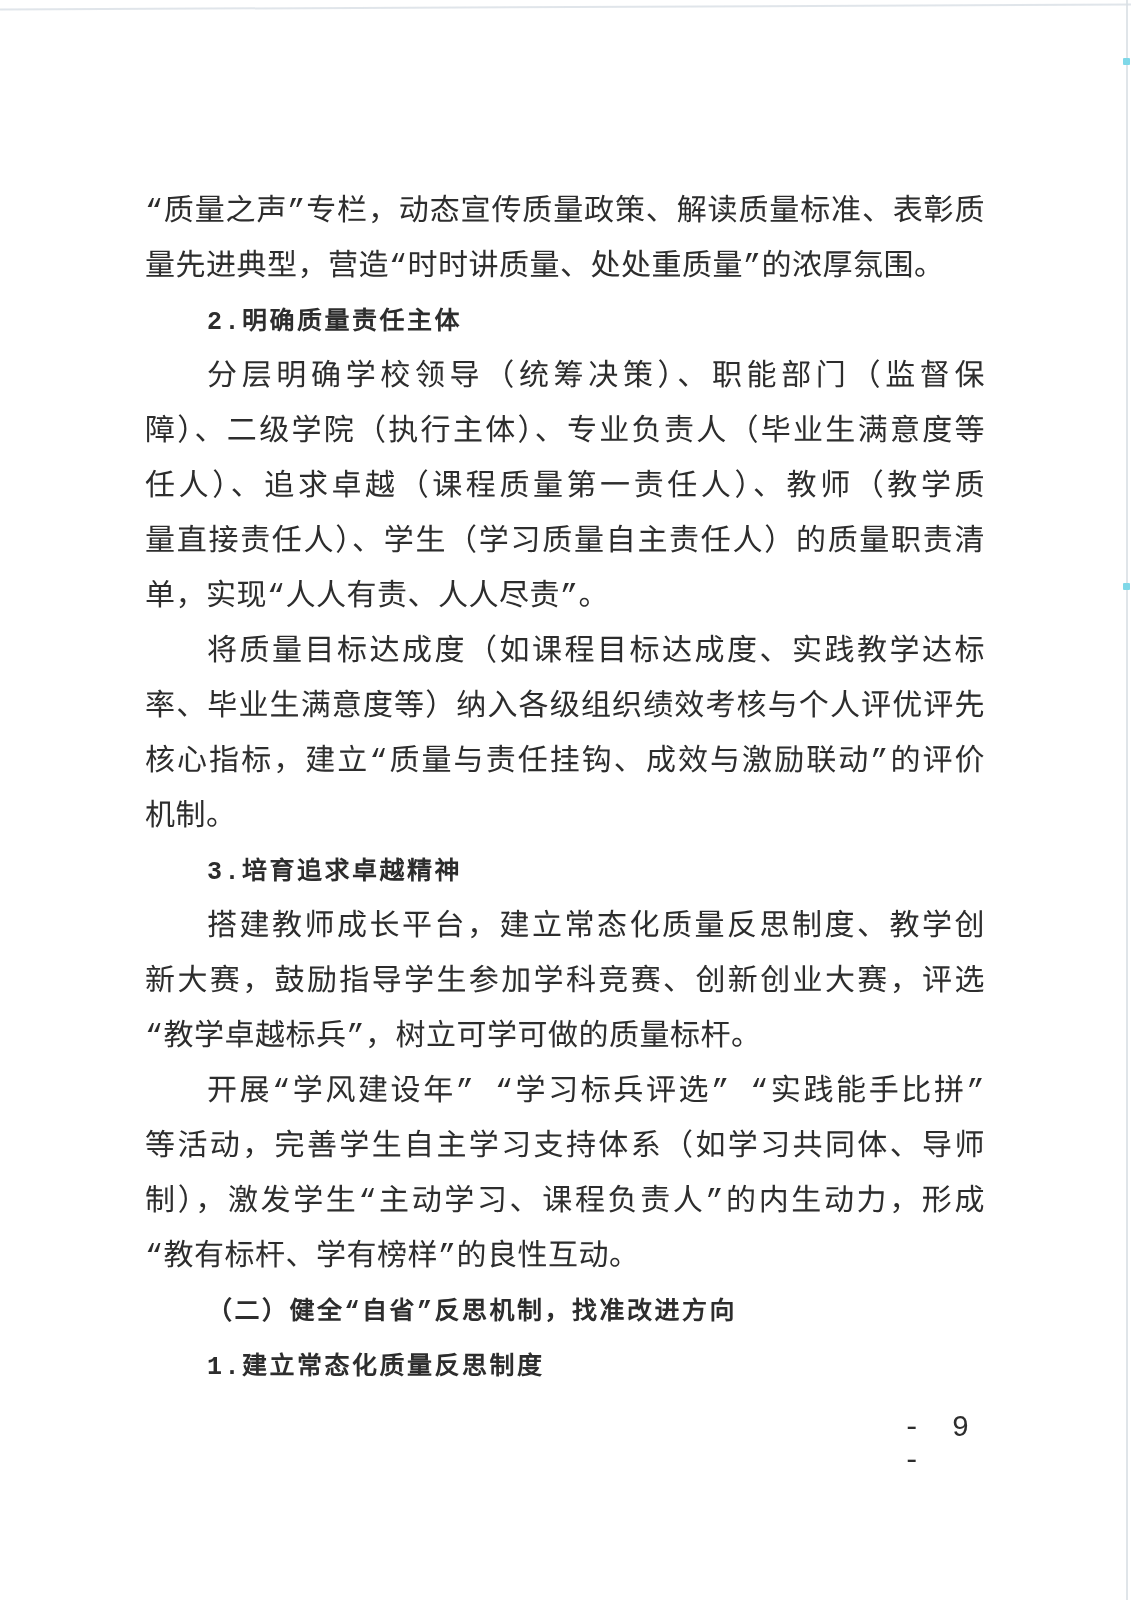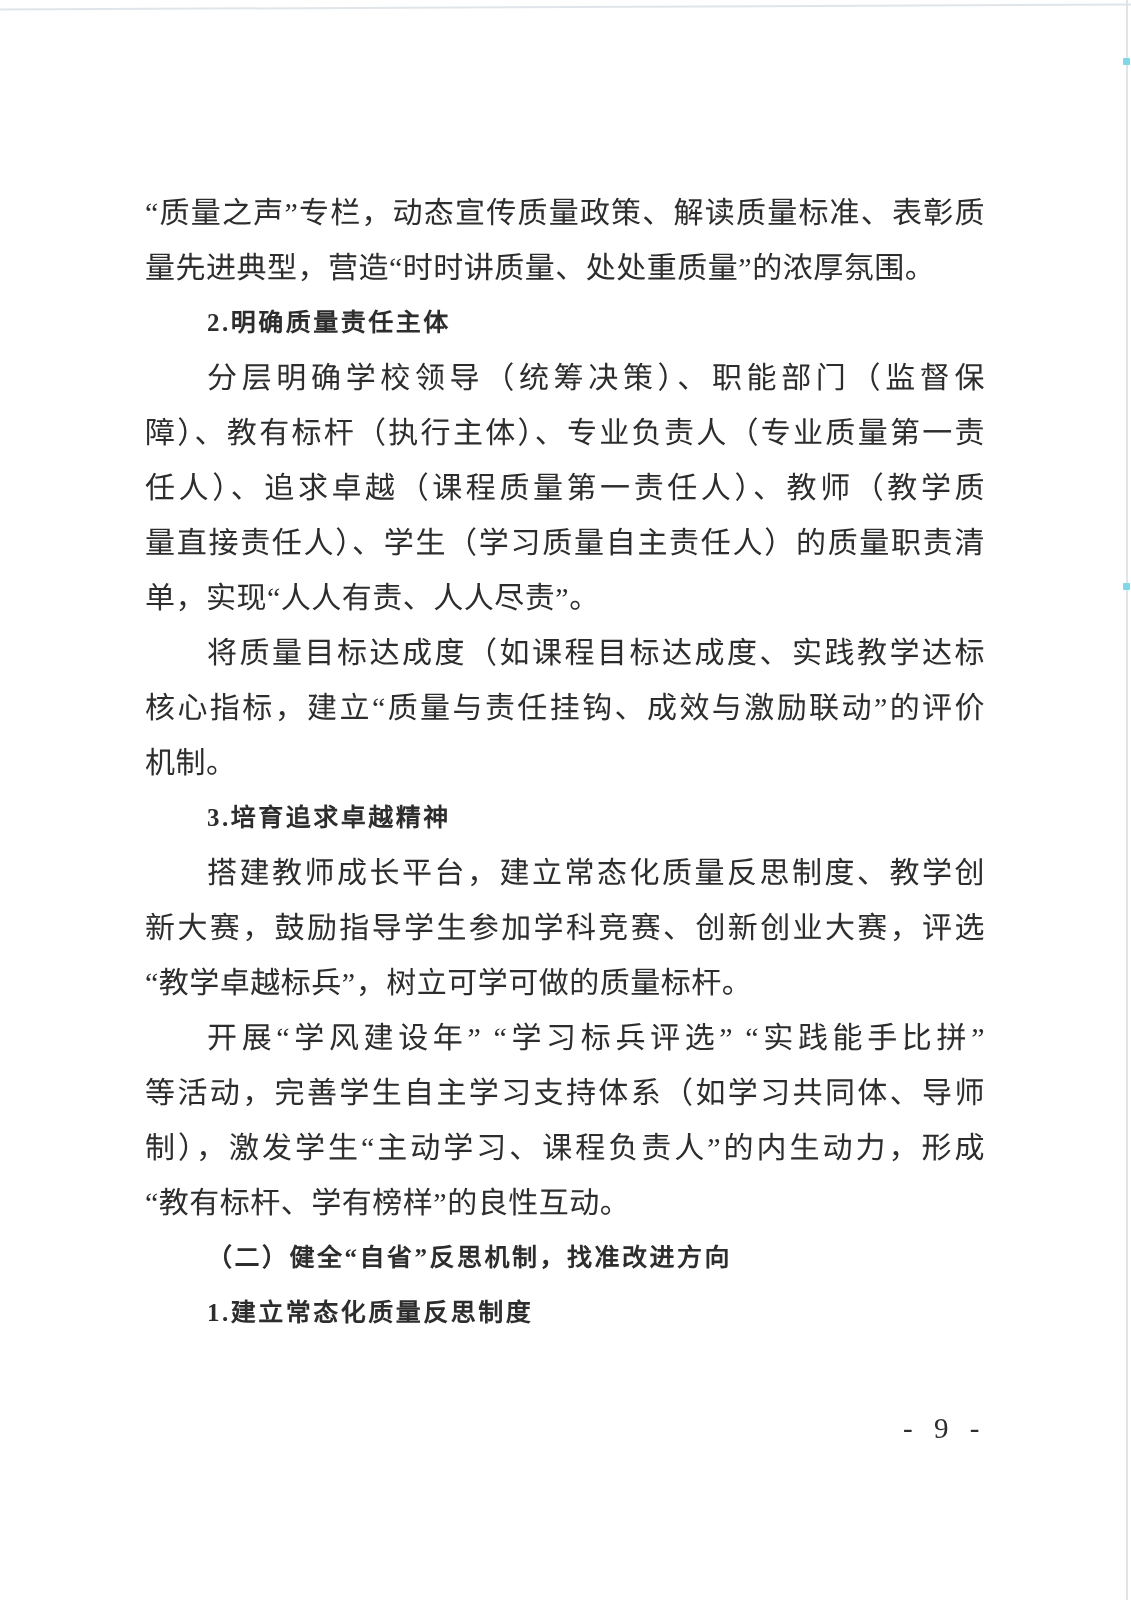--- a/index.html
+++ b/index.html
@@ -6,21 +6,21 @@
     margin: 0;
     padding: 0;
     background: #ffffff;
   }
   .sheet {
     position: relative;
     width: 1131px;
     height: 1600px;
     background: #ffffff;
     overflow: hidden;
-    font-family: Liberation Serif, serif;
+    font-family: Liberation Mono, monospace;
   }
   
   .top-line {
     position: absolute;
     top: 6px;
     left: -10px;
     width: 1160px;
     height: 2px;
     transform: rotate(-0.25deg);
     opacity: 0.9;
@@ -86,25 +86,26 @@
   <div class="top-line" style="background: rgb(221, 226, 232);"></div>
   <div class="edge-line" style="background: rgb(216, 222, 228);"></div>
   <div class="edge-tick tick-a" style="background: rgb(127, 216, 232);"></div>
   <div class="edge-tick tick-b" style="background: rgb(127, 216, 232);"></div>
 
   <main class="page-body">
       <div class="line fill">“质量之声”专栏，动态宣传质量政策、解读质量标准、表彰质</div>
       <div class="line">量先进典型，营造“时时讲质量、处处重质量”的浓厚氛围。</div>
       <div class="line indent bold">2.明确质量责任主体</div>
       <div class="line indent fill">分层明确学校领导（统筹决策）、职能部门（监督保</div>
-      <div class="line fill">障）、教有标杆（执行主体）、专业负责人（专业质量第一责</div>
+      <div class="line fill">障）、二级学院（执行主体）、专业负责人（毕业生满意度等</div>
       <div class="line fill">任人）、追求卓越（课程质量第一责任人）、教师（教学质</div>
       <div class="line fill">量直接责任人）、学生（学习质量自主责任人）的质量职责清</div>
       <div class="line">单，实现“人人有责、人人尽责”。</div>
       <div class="line indent fill">将质量目标达成度（如课程目标达成度、实践教学达标</div>
+      <div class="line fill">率、毕业生满意度等）纳入各级组织绩效考核与个人评优评先</div>
       <div class="line fill">核心指标，建立“质量与责任挂钩、成效与激励联动”的评价</div>
       <div class="line">机制。</div>
       <div class="line indent bold">3.培育追求卓越精神</div>
       <div class="line indent fill">搭建教师成长平台，建立常态化质量反思制度、教学创</div>
       <div class="line fill">新大赛，鼓励指导学生参加学科竞赛、创新创业大赛，评选</div>
       <div class="line">“教学卓越标兵”，树立可学可做的质量标杆。</div>
       <div class="line indent fill">开展“学风建设年” “学习标兵评选” “实践能手比拼”</div>
       <div class="line fill">等活动，完善学生自主学习支持体系（如学习共同体、导师</div>
       <div class="line fill">制），激发学生“主动学习、课程负责人”的内生动力，形成</div>
       <div class="line">“教有标杆、学有榜样”的良性互动。</div>

